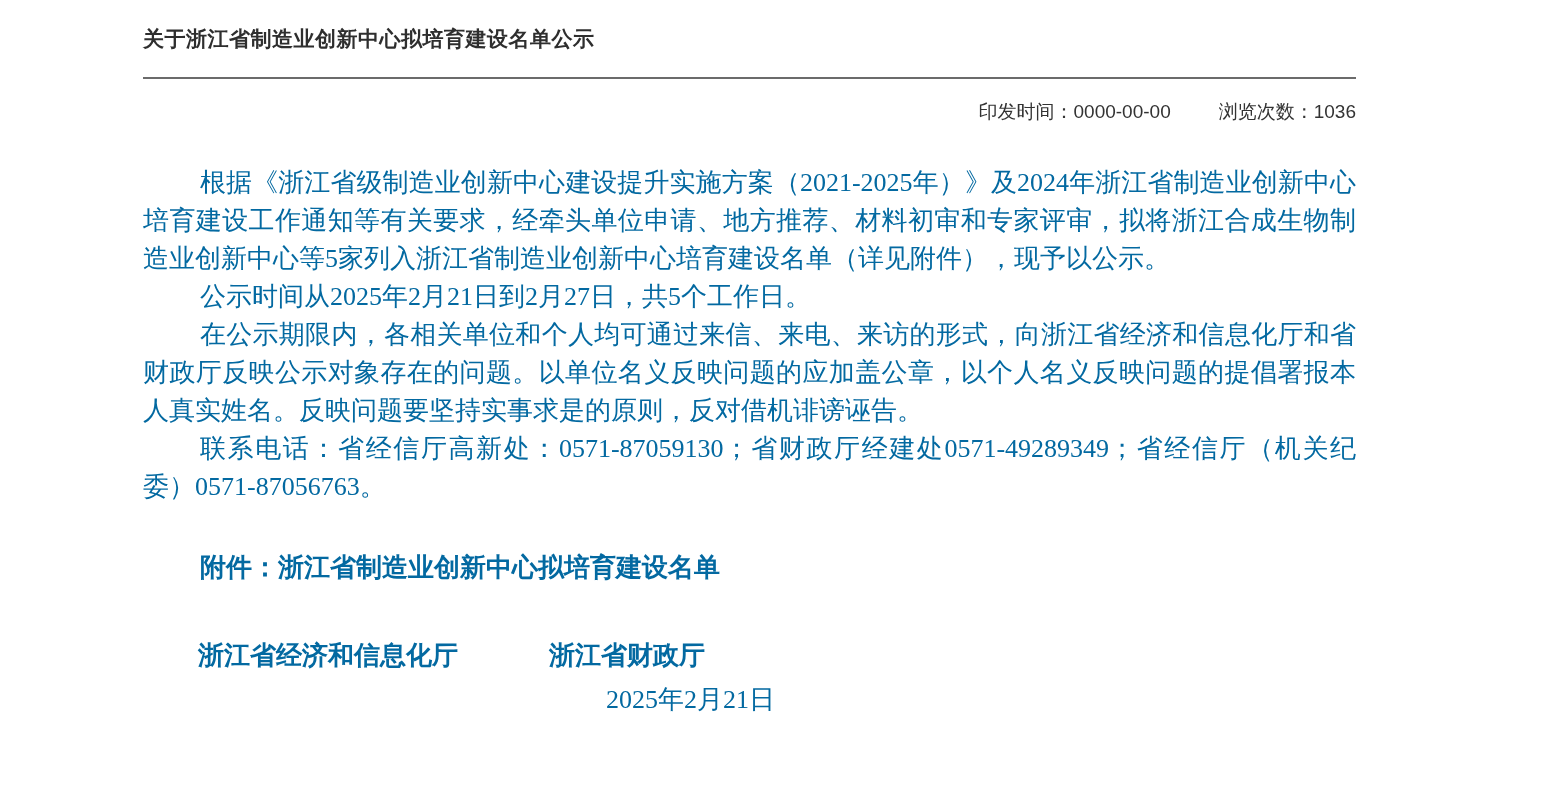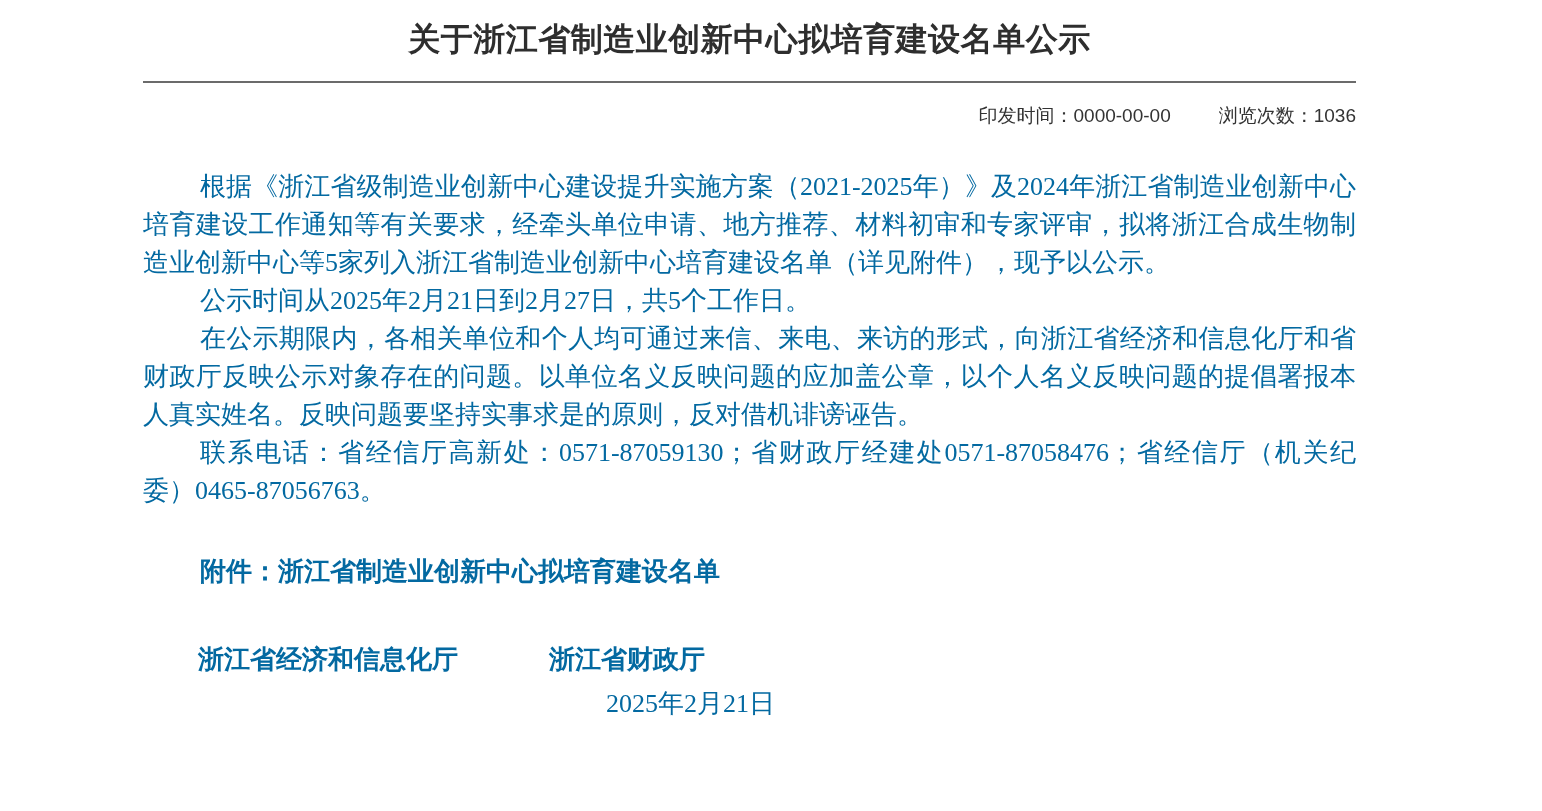--- a/index.html
+++ b/index.html
@@ -11,24 +11,23 @@
     overflow: hidden;
   }
   .content {
     position: absolute;
     left: 143px;
     top: 0;
     width: 1213px;
   }
   .doc-title {
     margin-top: 18px;
-    text-align: center;
     font-family: "Liberation Sans", sans-serif;
     font-weight: bold;
-    font-size: 32px;
+    font-size: 21px;
     line-height: 42px;
     color: #2e2e2e;
     letter-spacing: 0.5px;
   }
   .divider {
     margin-top: 17px;
     height: 2px;
     background: #6b6b6b;
   }
   .meta-row {
@@ -86,21 +85,21 @@
   </div>
 
   <div class="doc-body">
 
     <p class="para">根据《浙江省级制造业创新中心建设提升实施方案（2021-2025年）》及2024年浙江省制造业创新中心培育建设工作通知等有关要求，经牵头单位申请、地方推荐、材料初审和专家评审，拟将浙江合成生物制造业创新中心等5家列入浙江省制造业创新中心培育建设名单（详见附件），现予以公示。</p>
 
     <p class="para">公示时间从2025年2月21日到2月27日，共5个工作日。</p>
 
     <p class="para">在公示期限内，各相关单位和个人均可通过来信、来电、来访的形式，向浙江省经济和信息化厅和省财政厅反映公示对象存在的问题。以单位名义反映问题的应加盖公章，以个人名义反映问题的提倡署报本人真实姓名。反映问题要坚持实事求是的原则，反对借机诽谤诬告。</p>
 
-    <p class="para">联系电话：省经信厅高新处：0571-87059130；省财政厅经建处0571-87058476；省经信厅（机关纪委）0465-87056763。</p>
+    <p class="para">联系电话：省经信厅高新处：0571-87059130；省财政厅经建处0571-49289349；省经信厅（机关纪委）0571-87056763。</p>
 
     <div class="blank-line"></div>
 
     <p class="attachment-line">附件：浙江省制造业创新中心拟培育建设名单</p>
 
     <div class="signature-row">
       <span>浙江省经济和信息化厅</span><span class="signature-gap"></span><span>浙江省财政厅</span>
     </div>
 
     <div class="date-line">2025年2月21日</div>

